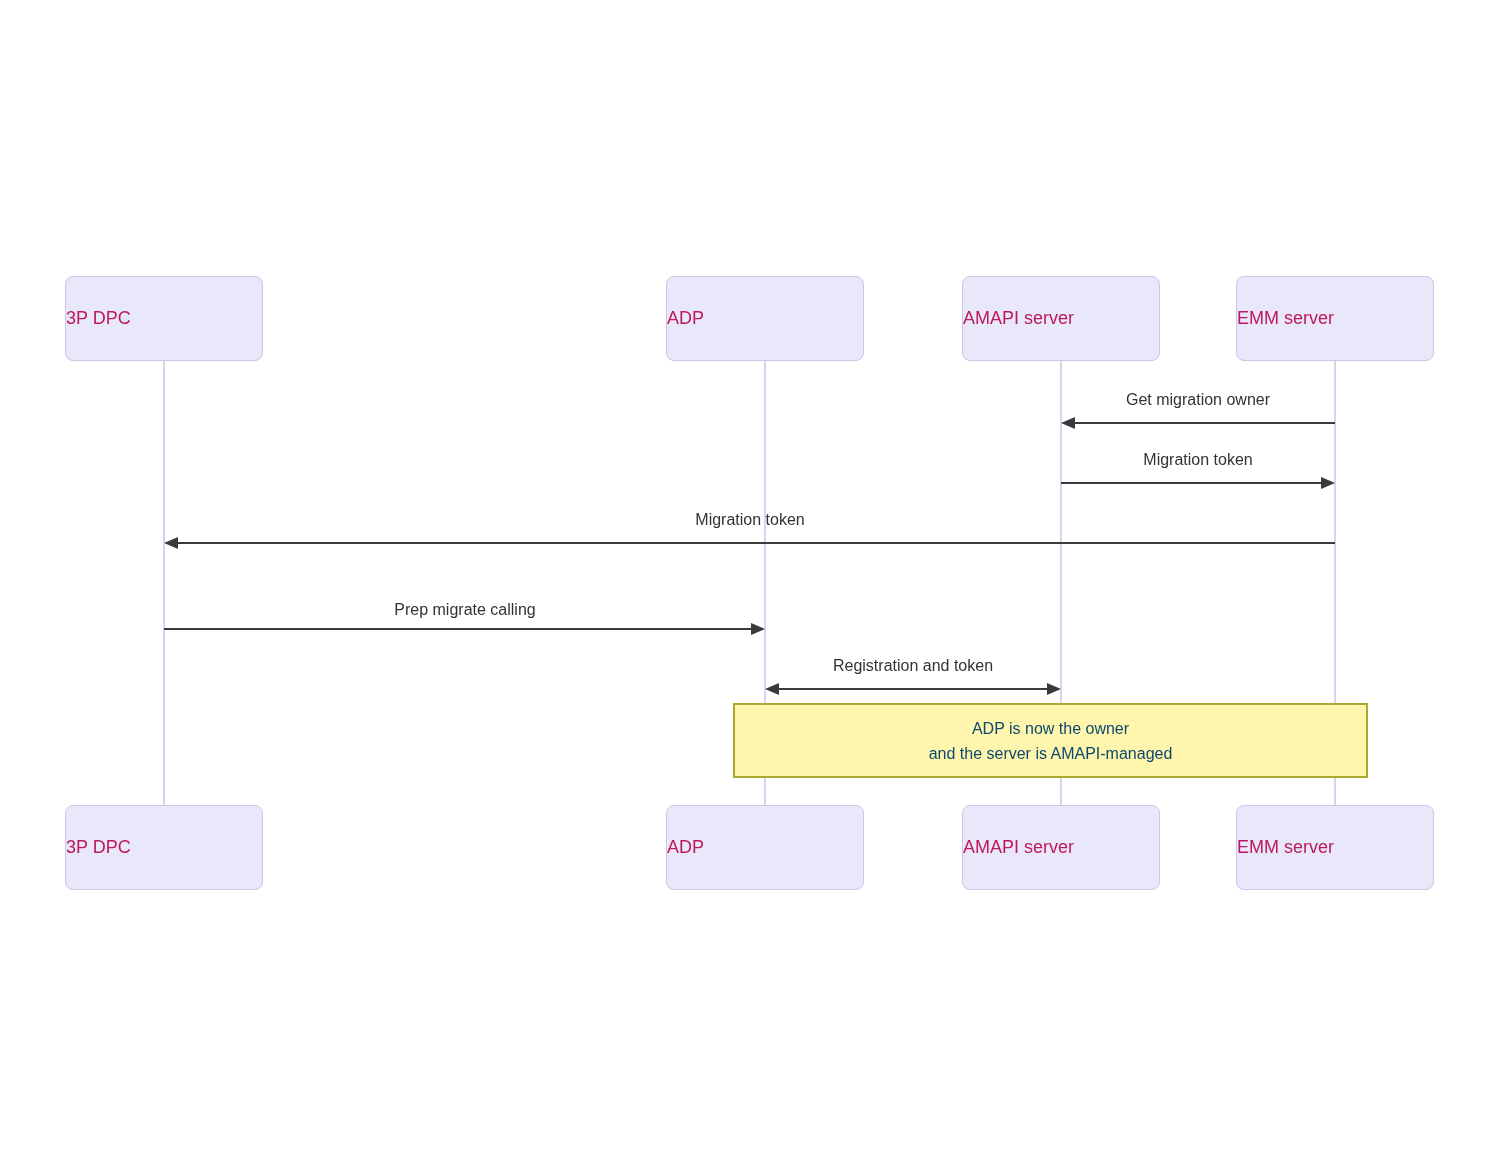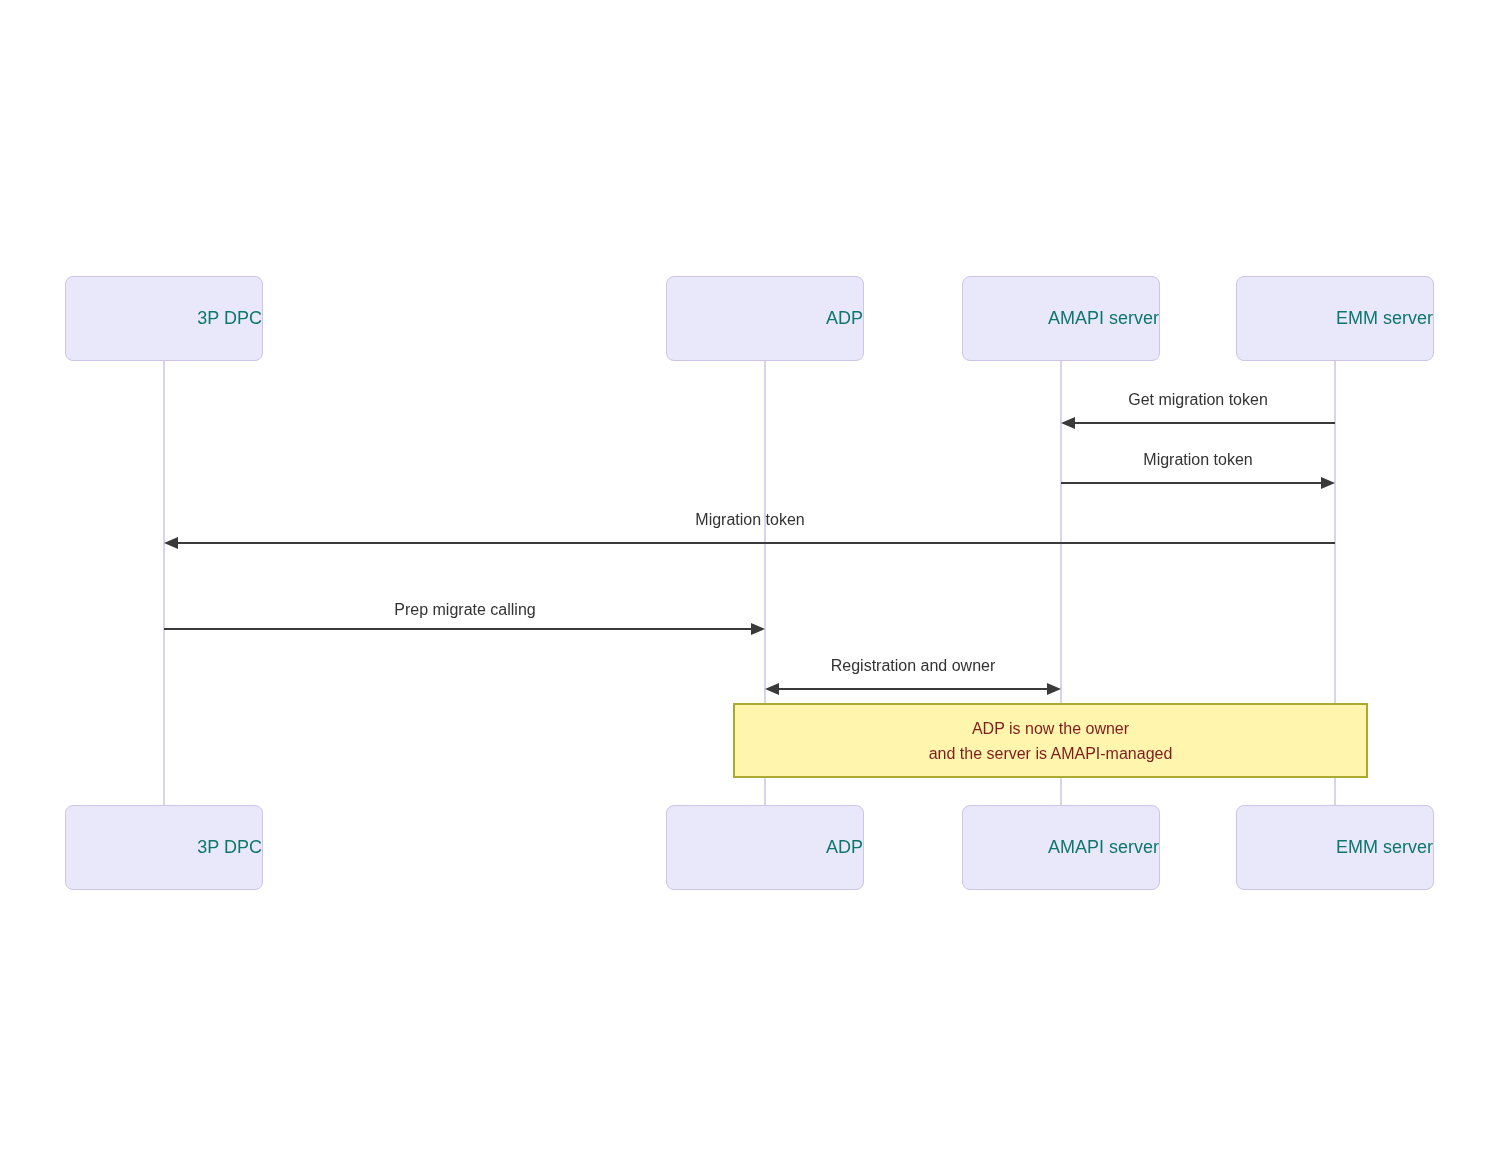--- a/index.html
+++ b/index.html
@@ -14,23 +14,23 @@
   .actor {
     position: absolute;
     width: 198px;
     height: 85px;
     box-sizing: border-box;
     background: #e8e8fa;
     border: 1px solid #cdc4e6;
     border-radius: 8px;
     display: flex;
     align-items: center;
-    justify-content: flex-end;
+    justify-content: flex-start;
     font-size: 18px;
-    color: #0f766e;
+    color: #be185d;
   }
   .lifeline {
     position: absolute;
     top: 361px;
     height: 444px;
     width: 2px;
     background: #dad3ee;
   }
   .msg-label {
     position: absolute;
@@ -62,21 +62,21 @@
     height: 75px;
     box-sizing: border-box;
     background: #fff5ad;
     border: 2px solid #aaaa33;
     display: flex;
     flex-direction: column;
     align-items: center;
     justify-content: center;
     font-size: 16px;
     line-height: 25px;
-    color: #7f1d1d;
+    color: #0c4a6e;
     z-index: 3;
   }
   .z2 { z-index: 2; }
 </style>
 </head>
 <body>
 
 <div class="canvas">
 
   <div class="lifeline" style="left:163px"></div>
@@ -103,39 +103,39 @@
   <div class="actor z2" style="left:666px;top:805px">
     <span>ADP</span>
   </div>
   <div class="actor z2" style="left:962px;top:805px">
     <span>AMAPI server</span>
   </div>
   <div class="actor z2" style="left:1236px;top:805px">
     <span>EMM server</span>
   </div>
 
-  <div class="msg-label z2" style="left:1198px;top:391px">Get migration token</div>
+  <div class="msg-label z2" style="left:1198px;top:391px">Get migration owner</div>
   <div class="line z2" style="left:1073px;top:422px;width:262px"></div>
   <div class="ah ah-l z2" style="left:1061px;top:417px"></div>
 
   <div class="msg-label z2" style="left:1198px;top:451px">Migration token</div>
   <div class="line z2" style="left:1061px;top:482px;width:262px"></div>
   <div class="ah ah-r z2" style="left:1321px;top:477px"></div>
 
   <div class="msg-label z2" style="left:750px;top:511px">Migration token</div>
   <div class="line z2" style="left:176px;top:542px;width:1159px"></div>
   <div class="ah ah-l z2" style="left:164px;top:537px"></div>
 
   <div class="msg-label z2" style="left:465px;top:570px">
     <span>Prep migrate calling</span>
   </div>
   <div class="line z2" style="left:164px;top:628px;width:589px"></div>
   <div class="ah ah-r z2" style="left:751px;top:623px"></div>
 
-  <div class="msg-label z2" style="left:913px;top:657px">Registration and owner</div>
+  <div class="msg-label z2" style="left:913px;top:657px">Registration and token</div>
   <div class="line z2" style="left:777px;top:688px;width:272px"></div>
   <div class="ah ah-l z2" style="left:765px;top:683px"></div>
   <div class="ah ah-r z2" style="left:1047px;top:683px"></div>
 
   <div class="note">
     <span>ADP is now the owner</span>
     <span>and the server is AMAPI-managed</span>
   </div>
 
 </div>

